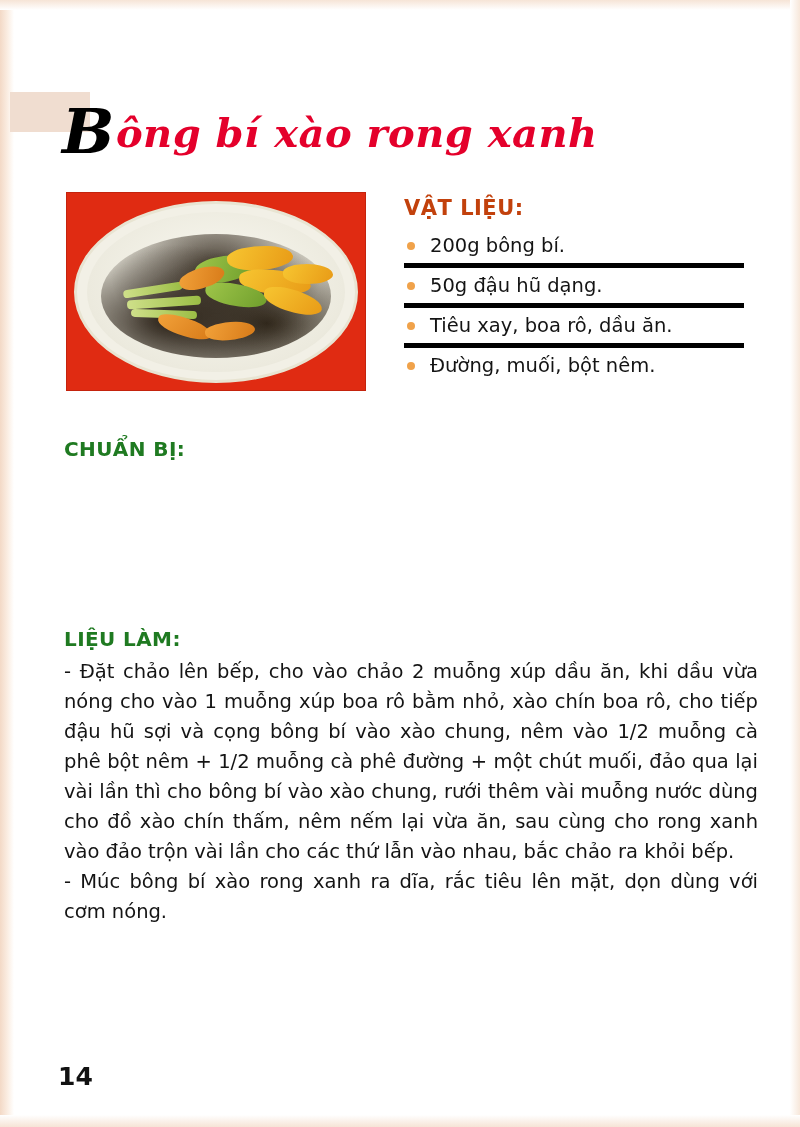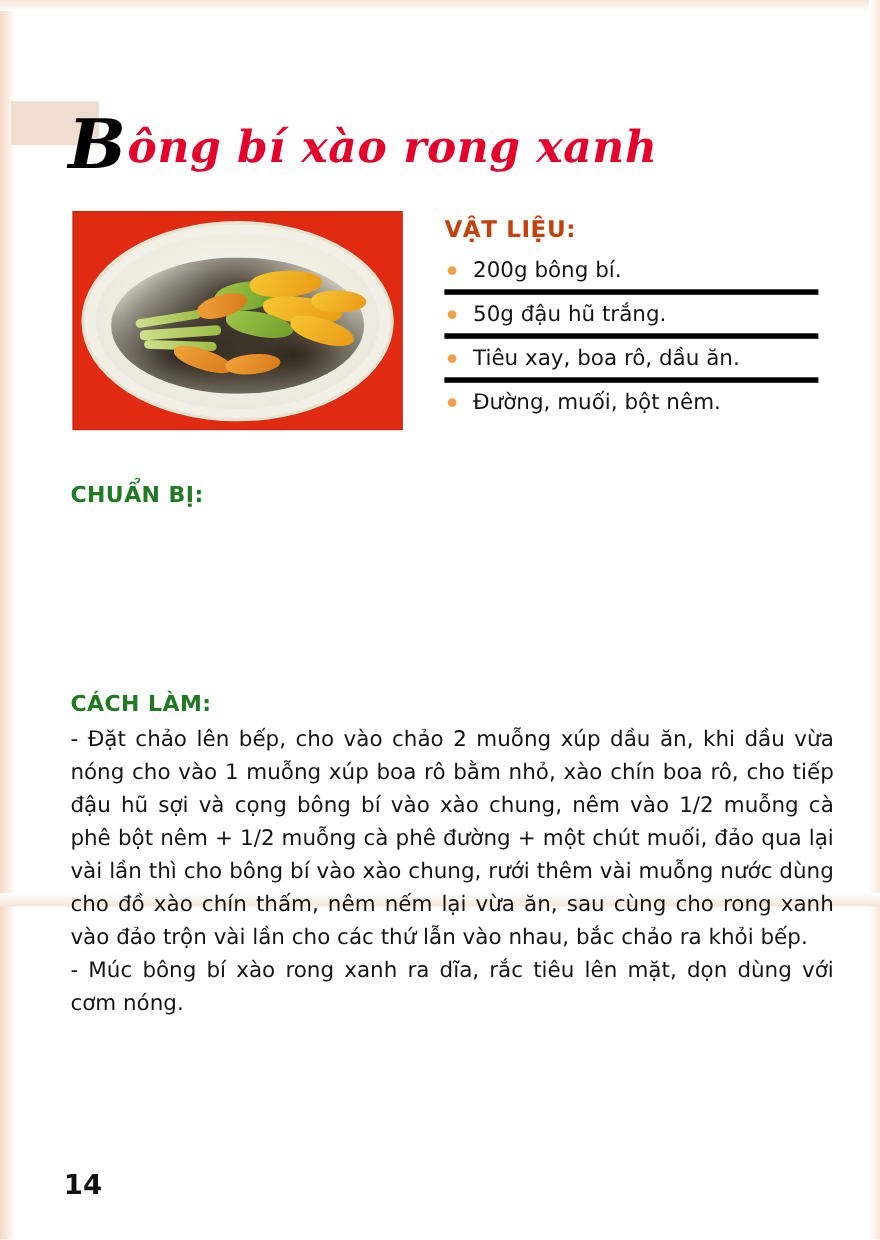--- a/index.html
+++ b/index.html
@@ -13,21 +13,21 @@
     font-family: "DejaVu Sans", sans-serif;
     position: relative;
     overflow: hidden;
   }
 
   
   .page {
     position: absolute;
     left: 0; top: 0;
     width: 800px;
-    height: 824px;
+    height: 1127px;
     background: #ffffff;
     box-sizing: border-box;
   }
   .page-edge-left {
     position: absolute;
     left: 0; top: 0;
     width: 14px; height: 1127px;
     background: linear-gradient(to right, #f3d9c6 0%, #fbeee3 55%, #ffffff 100%);
   }
   .page-edge-top {
@@ -242,33 +242,33 @@
 
   <div class="ing-head">VẬT LIỆU:</div>
 
   <div class="ing-list">
     <div class="ing-item">
       <span class="ing-bullet"></span>
       <span>200g bông bí.</span>
     </div>
     <div class="ing-item">
       <span class="ing-bullet"></span>
-      <span>50g đậu hũ trắng.</span>
+      <span>50g đậu hũ dạng.</span>
     </div>
     <div class="ing-item">
       <span class="ing-bullet"></span>
       <span>Tiêu xay, boa rô, dầu ăn.</span>
     </div>
     <div class="ing-item">
       <span class="ing-bullet"></span>
       <span>Đường, muối, bột nêm.</span>
     </div>
   </div>
 
   <div class="sec-head" id="prep-head">CHUẨN BỊ:</div>
 
-  <div class="sec-head" id="method-head">CÁCH LÀM:</div>
+  <div class="sec-head" id="method-head">LIỆU LÀM:</div>
   <div class="sec-body" id="method-body" style="white-space: pre-line;">- Đặt chảo lên bếp, cho vào chảo 2 muỗng xúp dầu ăn, khi dầu vừa nóng cho vào 1 muỗng xúp boa rô bằm nhỏ, xào chín boa rô, cho tiếp đậu hũ sợi và cọng bông bí vào xào chung, nêm vào 1/2 muỗng cà phê bột nêm + 1/2 muỗng cà phê đường + một chút muối, đảo qua lại vài lần thì cho bông bí vào xào chung, rưới thêm vài muỗng nước dùng cho đồ xào chín thấm, nêm nếm lại vừa ăn, sau cùng cho rong xanh vào đảo trộn vài lần cho các thứ lẫn vào nhau, bắc chảo ra khỏi bếp.
 - Múc bông bí xào rong xanh ra dĩa, rắc tiêu lên mặt, dọn dùng với cơm nóng.</div>
 
   <div class="page-num">14</div>
 
 </div>
 
 </body></html>

